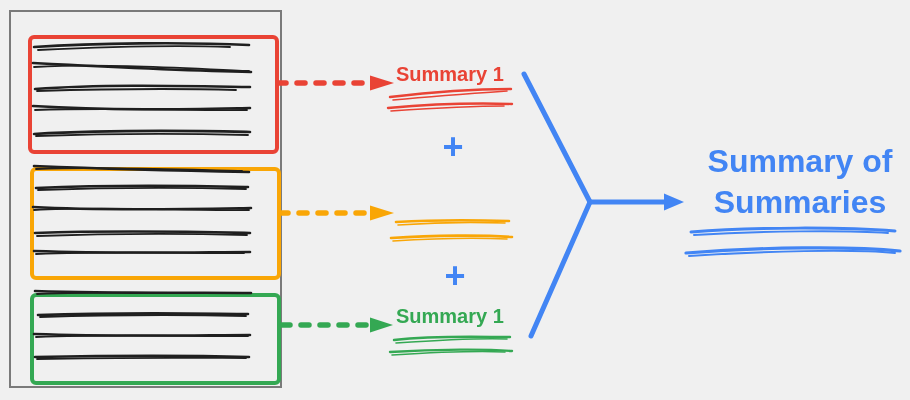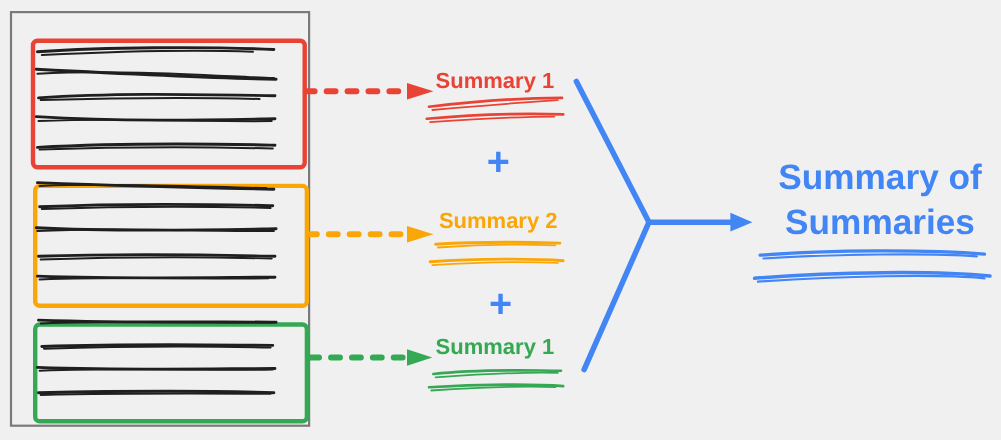--- a/index.html
+++ b/index.html
@@ -134,21 +134,20 @@
 
     <g>
       <path class="sb" stroke-width="3" d="M691,232 C755,227 845,227 895,231"></path>
       <path class="sb" stroke-width="2" d="M694,235 C760,231 845,230 888,233"></path>
       <path class="sb" stroke-width="3.2" d="M686,253 C760,247 852,246 900,251"></path>
       <path class="sb" stroke-width="2" d="M689,256 C765,251 852,249 895,253"></path>
     </g>
   </svg>
 
   <div class="s-label lbl-1">Summary 1</div>
-  <div class="s-label lbl-2">Summary 2</div>
   <div class="s-label lbl-3">Summary 1</div>
 
   <div class="plus plus-1">+</div>
   <div class="plus plus-2">+</div>
 
   <div class="result-title">
     <div>Summary of</div>
     <div>Summaries</div>
   </div>
 

